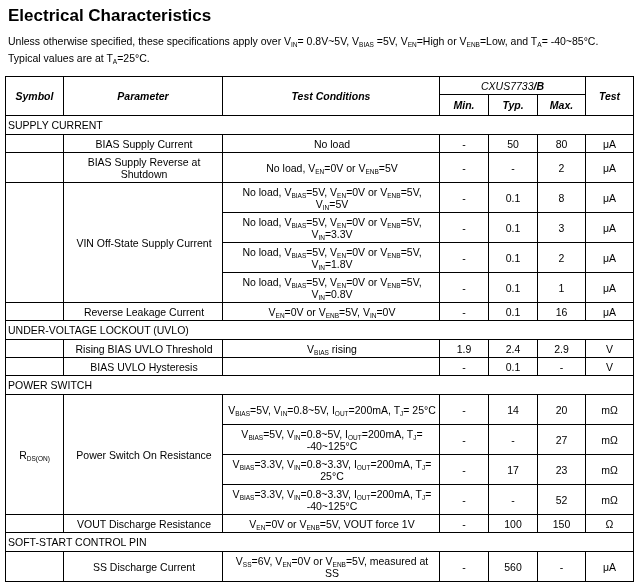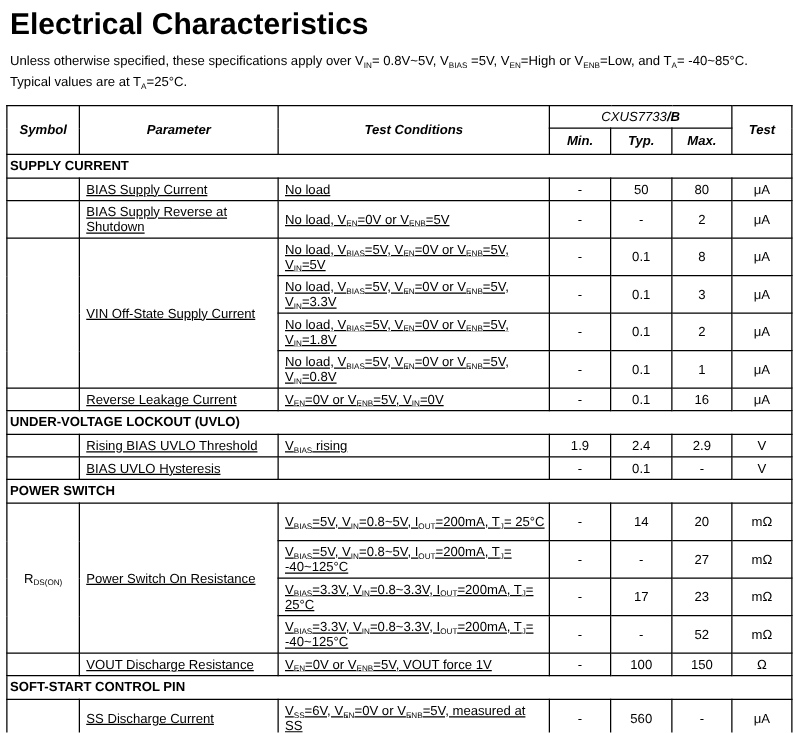--- a/index.html
+++ b/index.html
@@ -3,38 +3,38 @@
 <meta charset="utf-8">
 <style>
   html,body { margin:0; padding:0; background:#fff; }
   body {
     width:636px; height:586px;
     font-family:"Liberation Sans", sans-serif;
     color:#000; overflow:hidden;
   }
   .page { padding:3px 3px 0 5px; }
   .title {
-    font-size:24px; font-weight:bold; margin:3px 0 7px 3px;
+    font-size:17px; font-weight:bold; margin:3px 0 7px 3px;
     letter-spacing:0;
   }
   .intro { font-size:10.5px; line-height:17px; margin:0 0 9px 3px; }
   .intro div { white-space:normal; }
   sub { font-size:6.5px; line-height:0; position:relative; top:2px; vertical-align:baseline; }
   table {
     border-collapse:collapse; width:628px; table-layout:fixed;
   }
   th, td {
     border:1px solid #000; font-size:10.5px; line-height:12px;
     padding:1px 2px; vertical-align:middle; overflow:hidden;
   }
   th { font-weight:bold; text-align:center;font-style:italic; }
-  td.l { text-align:left; padding:1px 3px 1px 5px;text-decoration:underline; }
+  td.l { text-align:center; padding:1px 3px 1px 5px; }
   td.c { text-align:center; }
   tr.section td {
-    font-weight:bold; text-align:left; padding:1px 2px 1px 2px; height:16px;
+    font-weight:normal; text-align:left; padding:1px 2px 1px 2px; height:16px;
   }
   tr.h1 { height:18px; }
   tr.h2 { height:30px; }
   tr.head1 { height:18px; }
   tr.head2 { height:21px; }
   .b { font-weight:bold; }
 </style>
 </head>
 <body>
 

